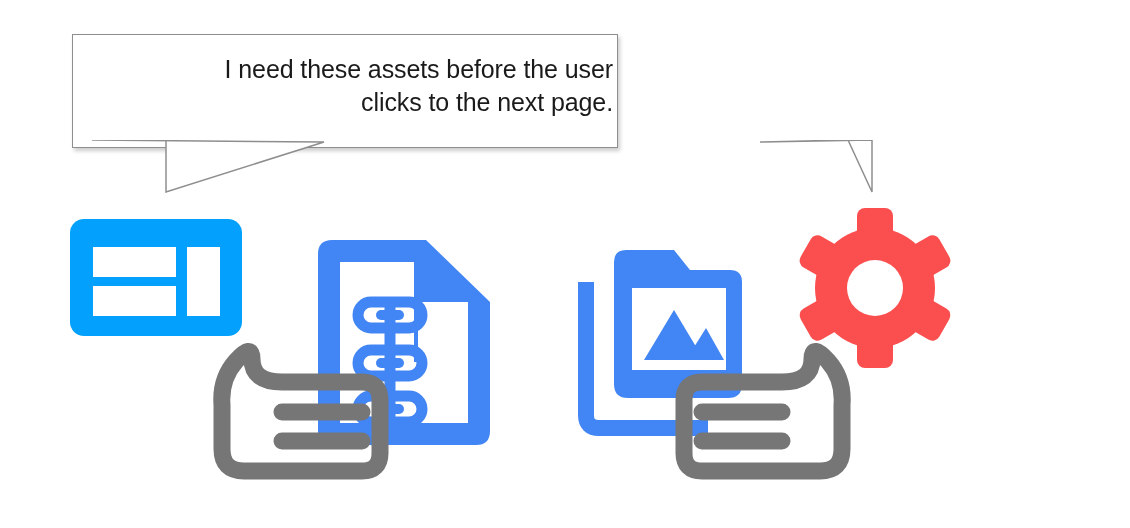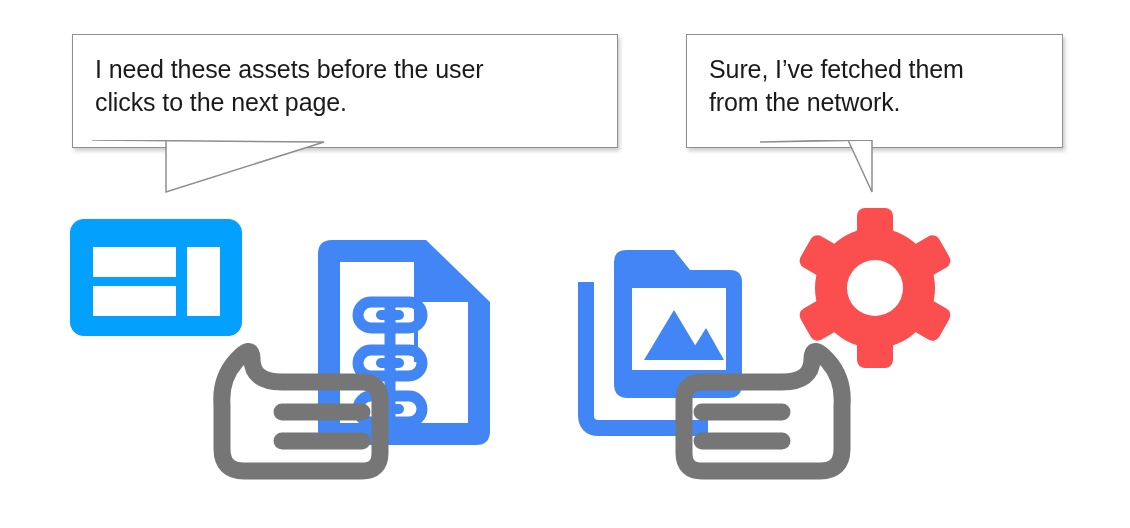--- a/index.html
+++ b/index.html
@@ -25,21 +25,21 @@
     z-index:30;
   }
   .bubble-text {
     color:#1a1a1a;
     font-size:25px;
     line-height:33px;
     letter-spacing:-0.1px;
     white-space:pre-line;
   }
   #bubble-request { left:72px; top:34px; width:546px; height:114px; }
-  #bubble-request .bubble-text { padding:18px 4px 0 22px; }
+  #bubble-request .bubble-text { padding:18px 4px 0 22px;text-align:right; }
   #bubble-response { left:686px; top:34px; width:377px; height:114px; }
   #bubble-response .bubble-text { padding:18px 20px 0 22px; }
 
   
   .tail { position:absolute; z-index:31; overflow:visible; }
   #tail-request { left:72px; top:140px; width:260px; height:80px; }
   #tail-response { left:760px; top:140px; width:200px; height:80px; }
 
   
   .icon-abs { position:absolute; }
@@ -59,24 +59,20 @@
 
   <div class="bubble" id="bubble-request">
     <div class="bubble-text">I need these assets before the user
 clicks to the next page.</div>
   </div>
   <svg class="tail" id="tail-request" viewBox="0 0 260 80">
     <polygon points="20,0 94,0 94,52 252,2" fill="#ffffff" stroke="#8e8e8e" stroke-width="1.5" stroke-linejoin="miter"></polygon>
     <line x1="14" y1="-2" x2="110" y2="-2" stroke="#ffffff" stroke-width="4"></line>
   </svg>
 
-  <div class="bubble" id="bubble-response">
-    <div class="bubble-text">Sure, I’ve fetched them
-from the network.</div>
-  </div>
   <svg class="tail" id="tail-response" viewBox="0 0 200 80">
     <polygon points="0,2 112,0 112,52 88,0" fill="#ffffff" stroke="#8e8e8e" stroke-width="1.5" stroke-linejoin="miter"></polygon>
     <line x1="-4" y1="-2" x2="120" y2="-2" stroke="#ffffff" stroke-width="4"></line>
   </svg>
 
   <div class="icon-abs" id="icon-layout">
     <svg viewBox="0 0 172 117">
       <rect x="0" y="0" width="172" height="117" rx="14" ry="14" fill="#03A1FD"></rect>
       <rect x="23" y="28" width="83" height="30" fill="#ffffff"></rect>
       <rect x="23" y="67" width="83" height="30" fill="#ffffff"></rect>

